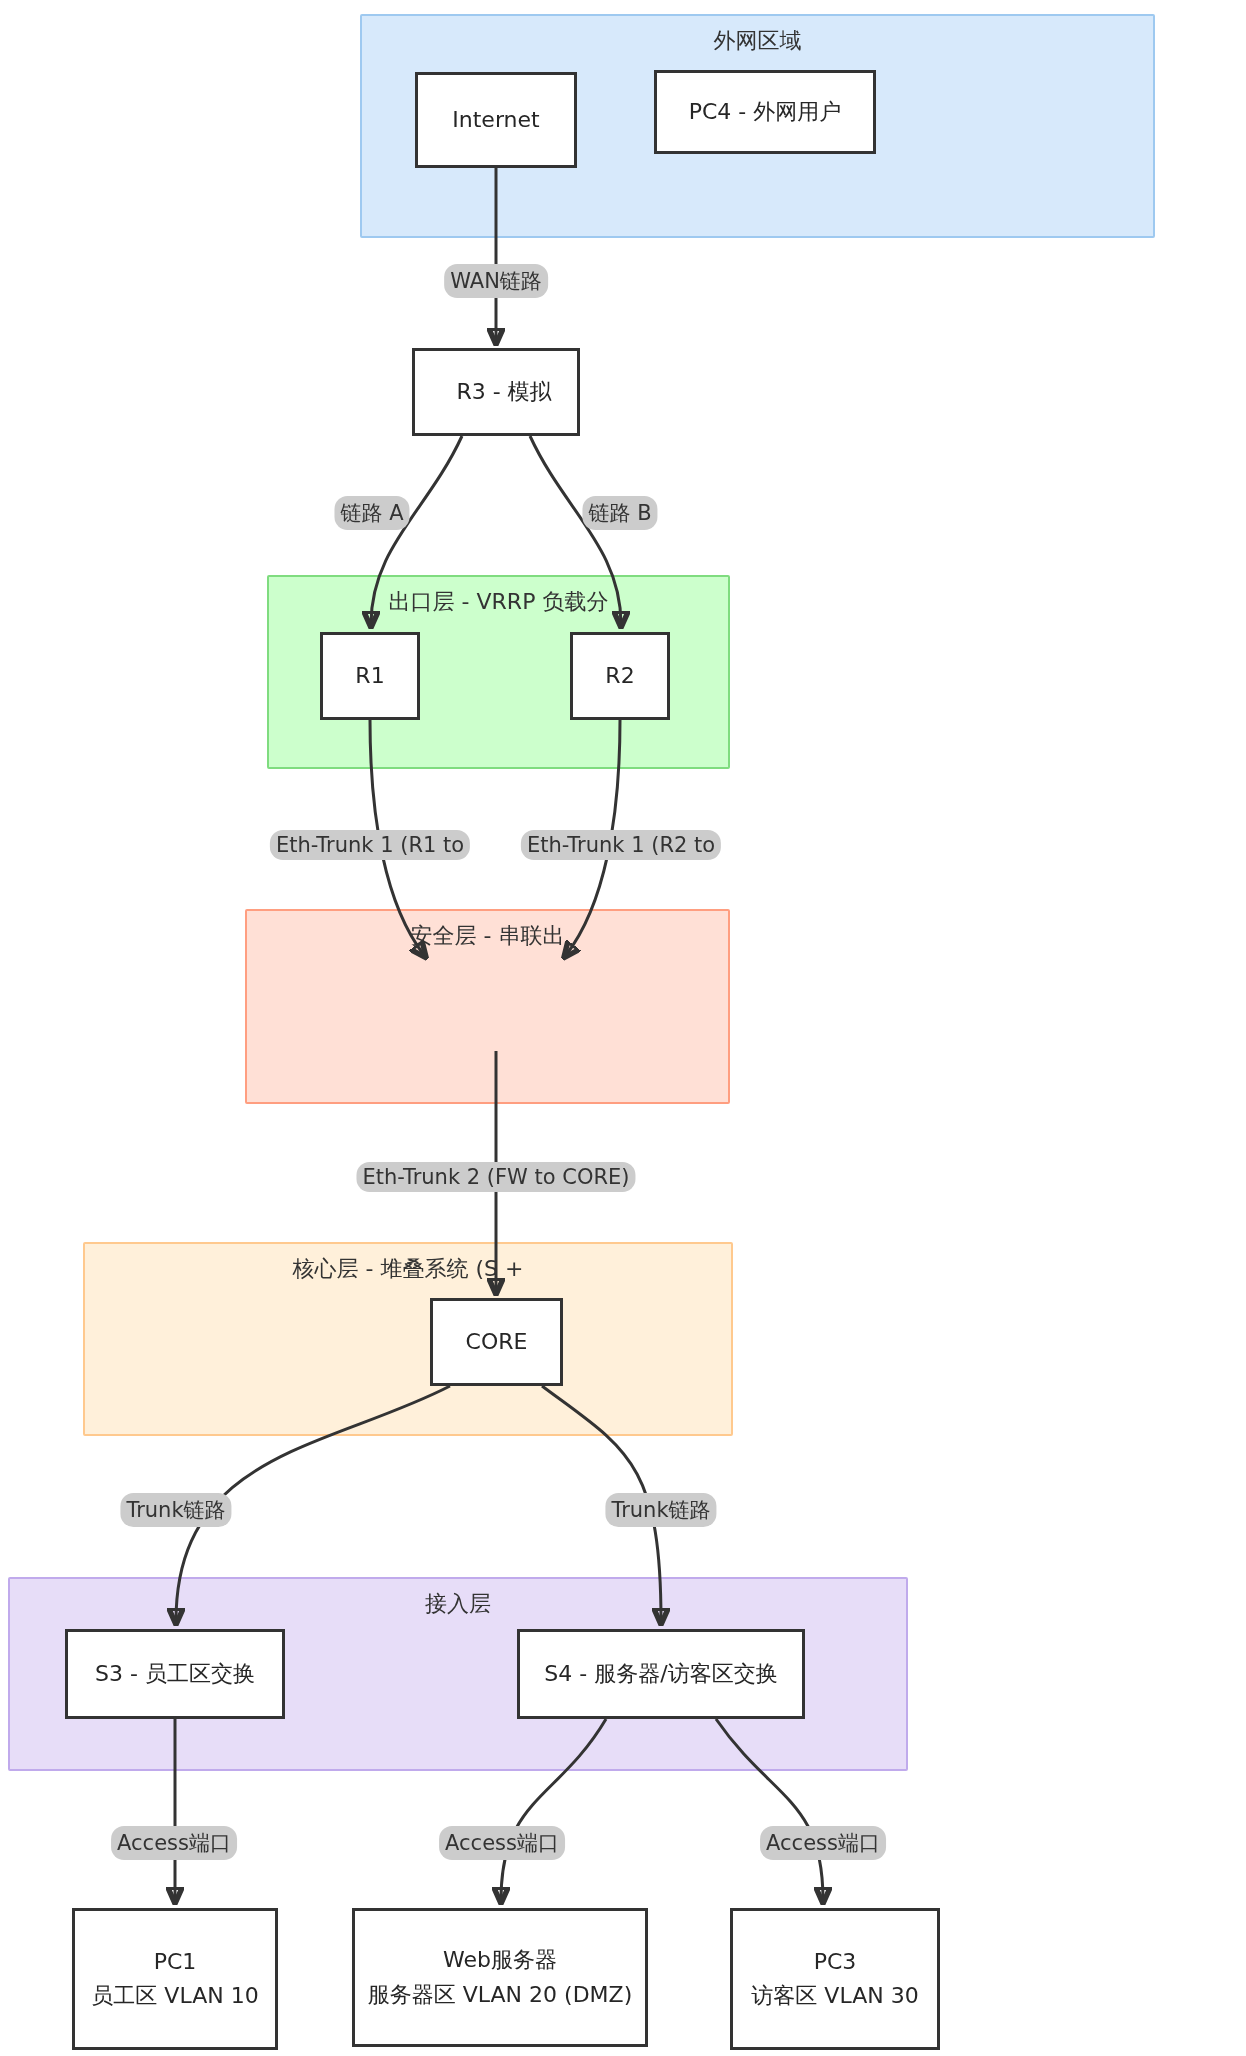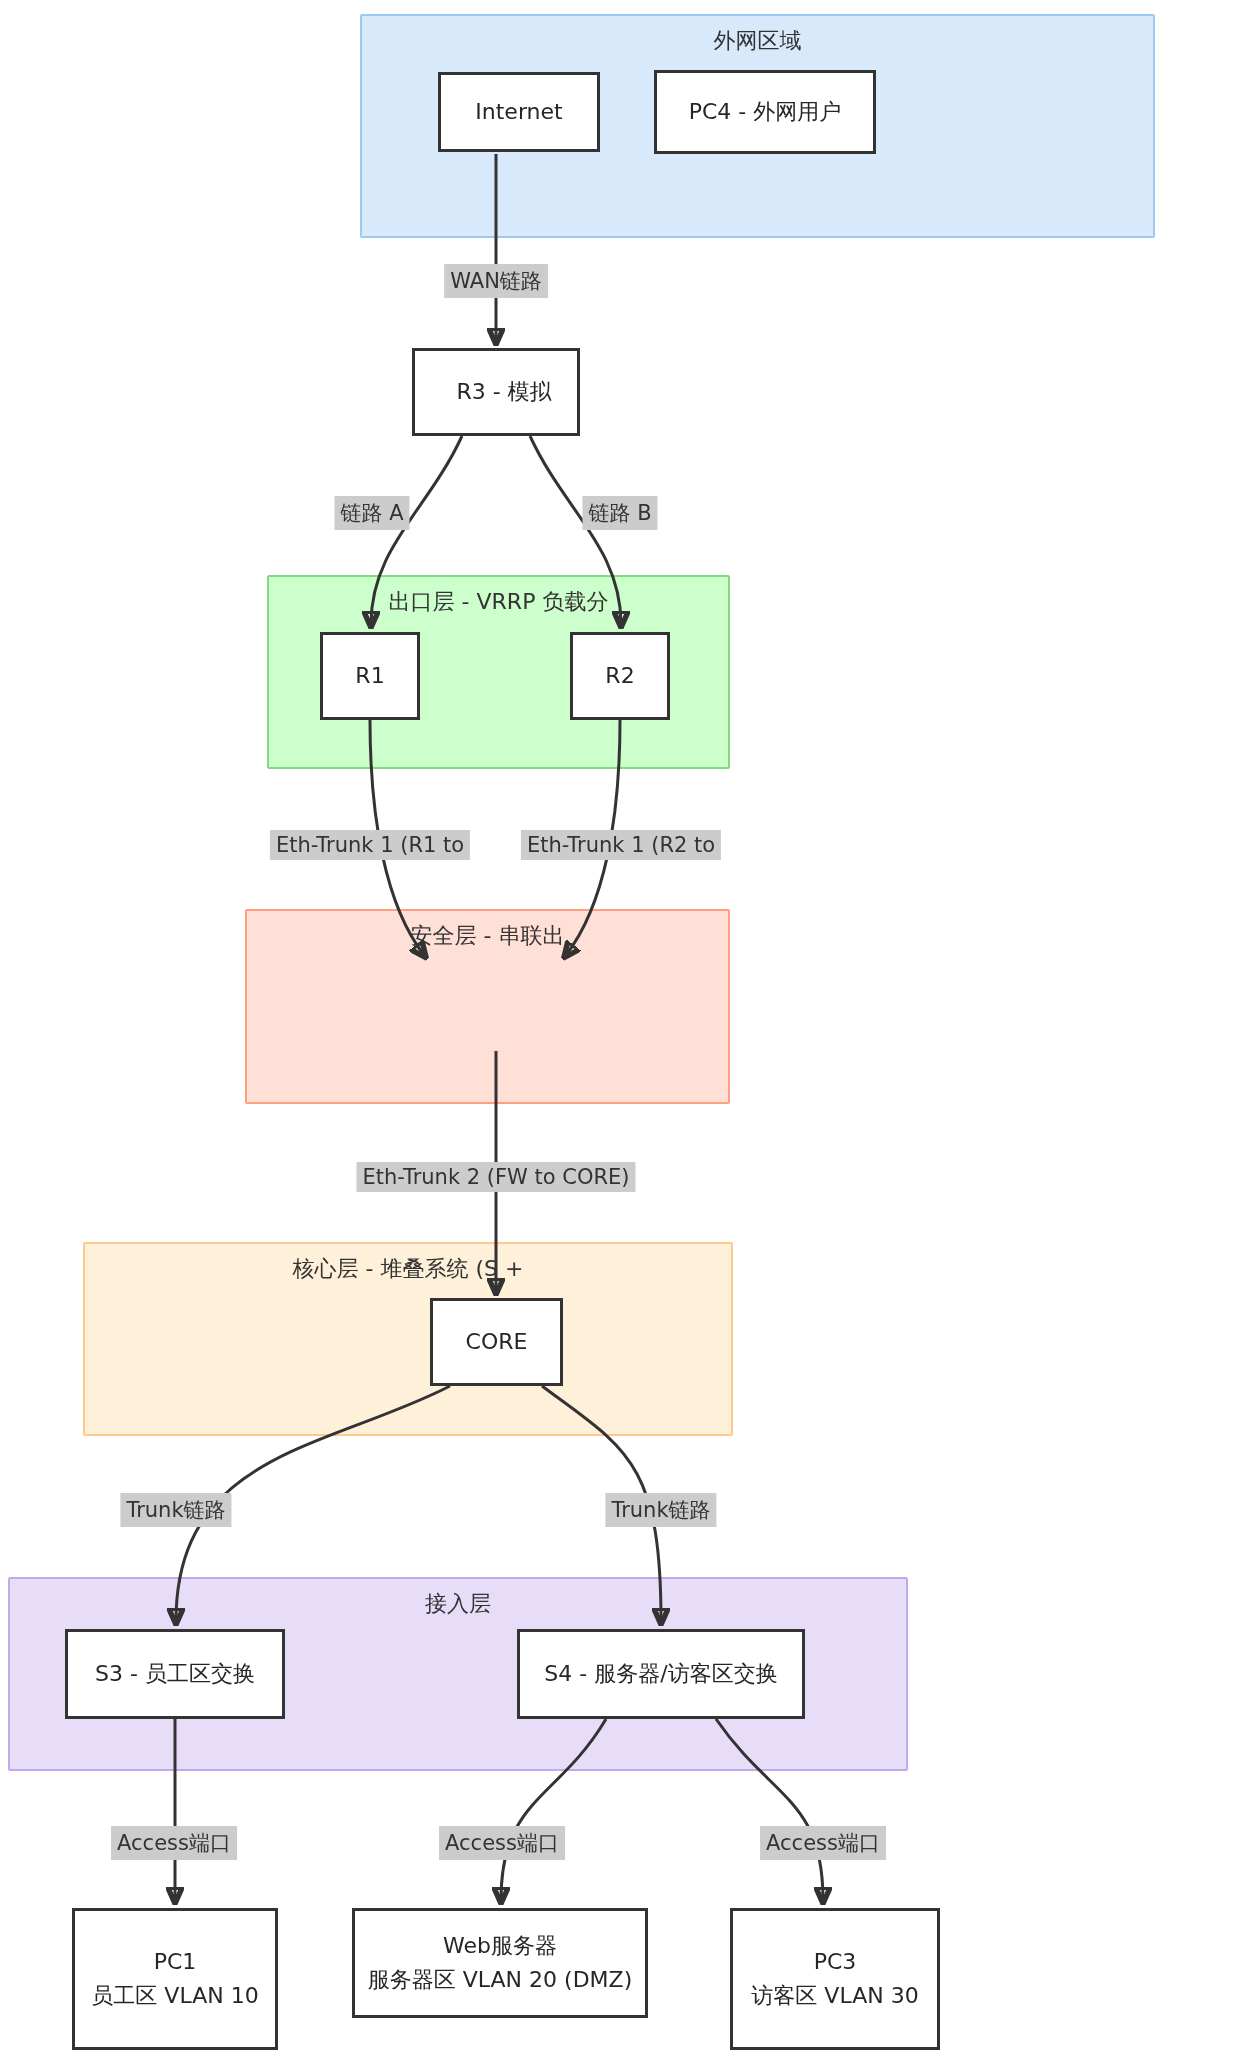--- a/index.html
+++ b/index.html
@@ -57,20 +57,21 @@
   }
   .edge-label {
     position:absolute;
     z-index:4;
     transform:translate(-50%,-50%);
     background:#cccccc;
     color:#333333;
     font-size:21px;
     padding:3px 6px;
     white-space:nowrap;
+    border-radius:13px;
   }
 </style>
 </head>
 <body>
 
 <div class="canvas">
 
   <div class="zone zone-external" style="left:360px;top:14px;width:795px;height:224px;">
     <div class="zone-title">外网区域</div>
   </div>
@@ -103,21 +104,21 @@
     <path d="M 370 720 C 370 820, 386 906, 424 955" marker-end="url(#arrowhead)"></path>
     <path d="M 620 720 C 620 820, 604 906, 566 955" marker-end="url(#arrowhead)"></path>
     <path d="M 496 1051 L 496 1291" marker-end="url(#arrowhead)"></path>
     <path d="M 450 1386 C 330 1448, 176 1452, 176 1621" marker-end="url(#arrowhead)"></path>
     <path d="M 542 1386 C 625 1448, 661 1460, 661 1621" marker-end="url(#arrowhead)"></path>
     <path d="M 175 1719 L 175 1900" marker-end="url(#arrowhead)"></path>
     <path d="M 606 1719 C 558 1800, 501 1798, 501 1900" marker-end="url(#arrowhead)"></path>
     <path d="M 716 1719 C 772 1800, 823 1798, 823 1900" marker-end="url(#arrowhead)"></path>
   </svg>
 
-  <div class="node" style="left:415px;top:72px;width:162px;height:80px;margin-left:23px;">
+  <div class="node" style="left:415px;top:72px;width:162px;height:96px;">
     <span>Internet</span>
   </div>
 
   <div class="node" style="left:654px;top:70px;width:222px;height:84px;">
     <span>PC4 - 外网用户</span>
   </div>
 
   <div class="node" style="left:412px;top:348px;width:168px;height:88px;padding-left:16px;">
     <span>R3 - 模拟</span>
   </div>
@@ -141,21 +142,21 @@
 
   <div class="node" style="left:517px;top:1629px;width:288px;height:90px;">
     <span>S4 - 服务器/访客区交换</span>
   </div>
 
   <div class="node" style="left:72px;top:1908px;width:206px;height:142px;">
     <div>PC1</div>
     <div>员工区 VLAN 10</div>
   </div>
 
-  <div class="node" style="left:352px;top:1908px;width:296px;height:110px;">
+  <div class="node" style="left:352px;top:1908px;width:296px;height:139px;">
     <div>Web服务器</div>
     <div>服务器区 VLAN 20 (DMZ)</div>
   </div>
 
   <div class="node" style="left:718px;top:1908px;width:210px;height:142px;margin-left:12px;">
     <div>PC3</div>
     <div>访客区 VLAN 30</div>
   </div>
 
   <div class="edge-label" style="left:496px;top:281px;">WAN链路</div>

